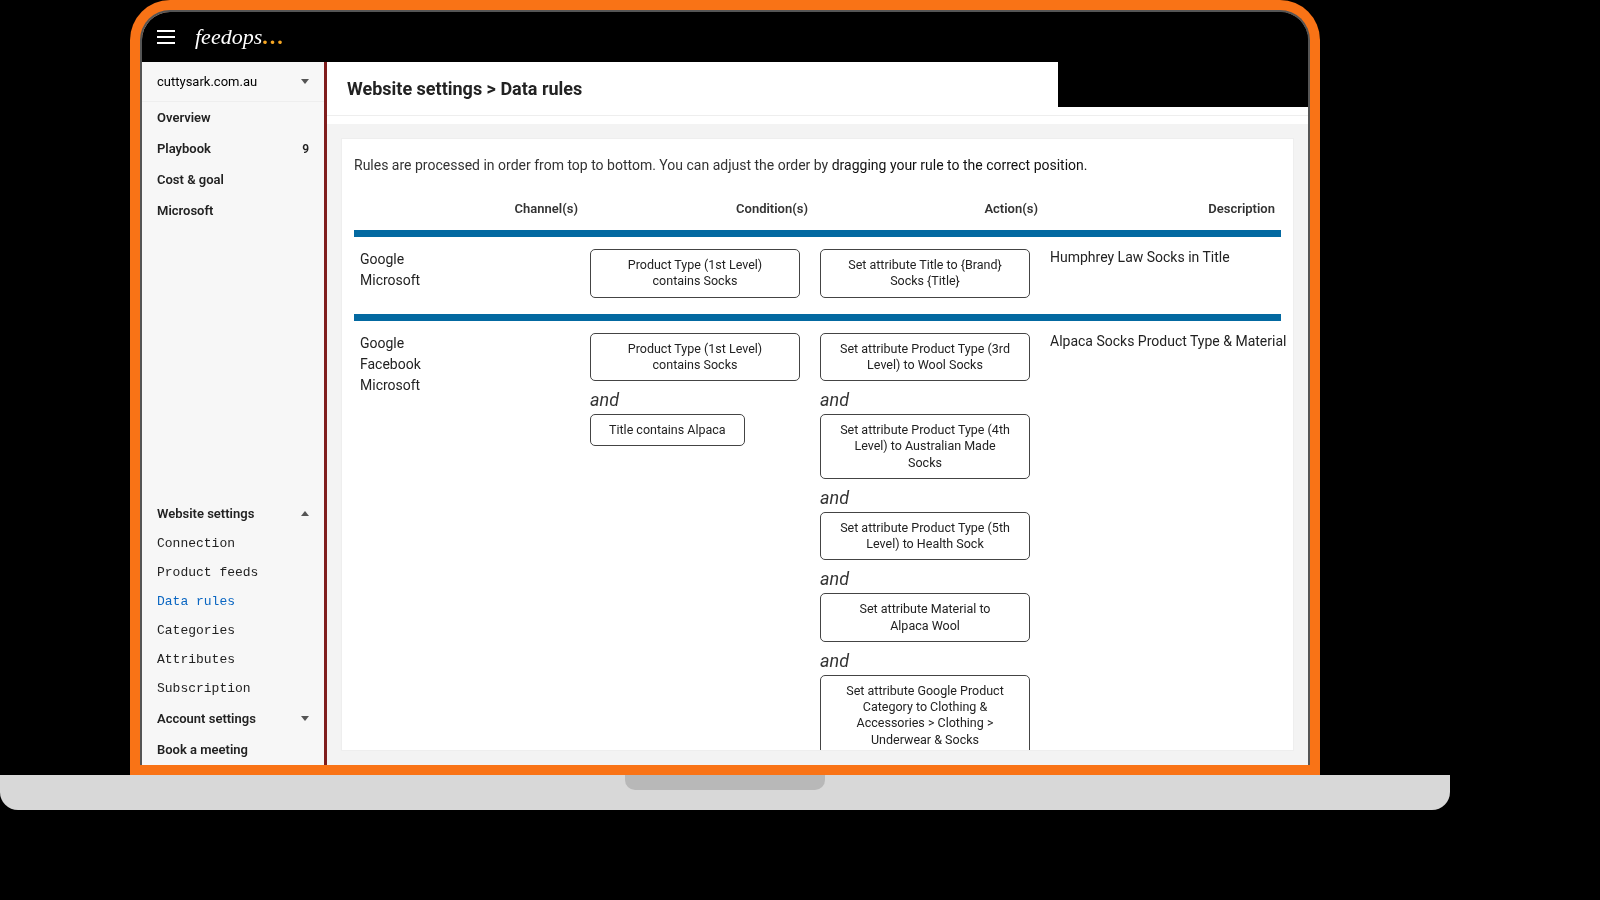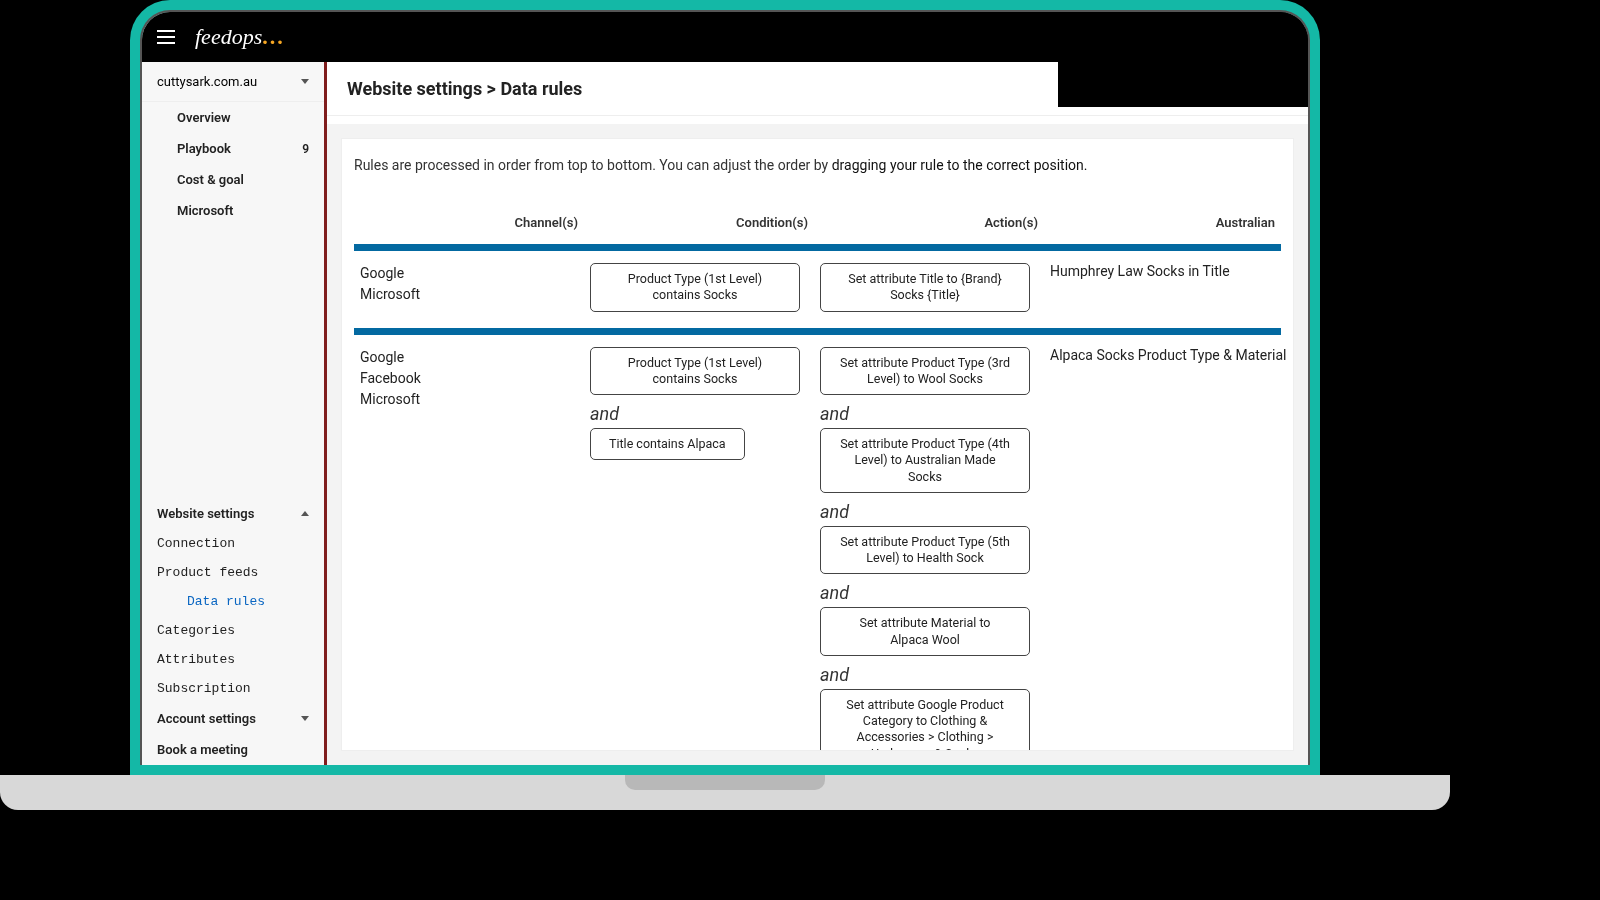--- a/index.html
+++ b/index.html
@@ -10,21 +10,21 @@
       height: 900px;
       overflow: hidden;
       position: relative;
     }
     .laptop-frame {
       position: absolute;
       top: 0;
       left: 130px;
       width: 1190px;
       height: 775px;
-      background: #14b8a6;
+      background: #f97316;
       border-top-left-radius: 40px;
       border-top-right-radius: 40px;
       padding: 10px;
       box-sizing: border-box;
     }
     .laptop-inner {
       width: 100%;
       height: 100%;
       border-top-left-radius: 30px;
       border-top-right-radius: 30px;
@@ -128,34 +128,34 @@
     .chev-up-small {
       width: 0; height: 0;
       border-left: 4px solid transparent;
       border-right: 4px solid transparent;
       border-bottom: 5px solid #555;
     }
     .nav-top, .nav-bottom {
       display: flex;
       flex-direction: column;
     }
-    .nav-top { flex: 0 0 auto; padding-left: 20px; }
+    .nav-top { flex: 0 0 auto; }
     .nav-spacer { flex: 1; }
     .nav-item {
       padding: 8px 15px;
       font-size: 13px;
       color: #222;
       display: flex;
       justify-content: space-between;
       align-items: center;
       cursor: pointer;
       font-weight: 600;
     }
     .nav-item.sub { font-weight: 500; padding: 7px 15px; font-family: Liberation Mono, monospace; }
-    .nav-item.active { color: #0a66c2; margin-left: 30px; }
+    .nav-item.active { color: #0a66c2; }
     .nav-item .badge { font-size: 12px; color: #222; font-weight: 600; }
     .main-area {
       flex: 1;
       display: flex;
       flex-direction: column;
       background: #fff;
       min-width: 0;
       overflow: hidden;
       gap: 8px;
     }
@@ -176,21 +176,21 @@
     .card {
       background: #fff;
       border: 1px solid #eee;
       padding: 18px 12px;
       height: 100%;
       overflow: auto;
     }
     .info-msg {
       font-size: 14px;
       color: #333;
-      margin-bottom: 34px;
+      margin-bottom: 20px;
     }
     .info-msg .emph { color: #111; }
     table.rules {
       width: 100%;
       border-collapse: collapse;
       table-layout: fixed;
     }
     table.rules col.c1 { width: 230px; }
     table.rules col.c2 { width: 230px; }
     table.rules col.c3 { width: 230px; }
@@ -320,21 +320,21 @@
                   <col class="c1">
                     <col class="c2">
                     <col class="c3">
                     <col class="c4">
                 </colgroup>
                 <thead>
                   <tr>
                     <th>Channel(s)</th>
                     <th>Condition(s)</th>
                     <th>Action(s)</th>
-                    <th>Australian</th>
+                    <th>Description</th>
                   </tr>
                 </thead>
                 <tbody id="rules-body">
                     <tr>
                       <td class="channels">
                         <div>Google</div>
                         <div>Microsoft</div>
                       </td>
                       <td>
                         <div><span class="pill">Product Type (1st Level) contains Socks</span></div>

